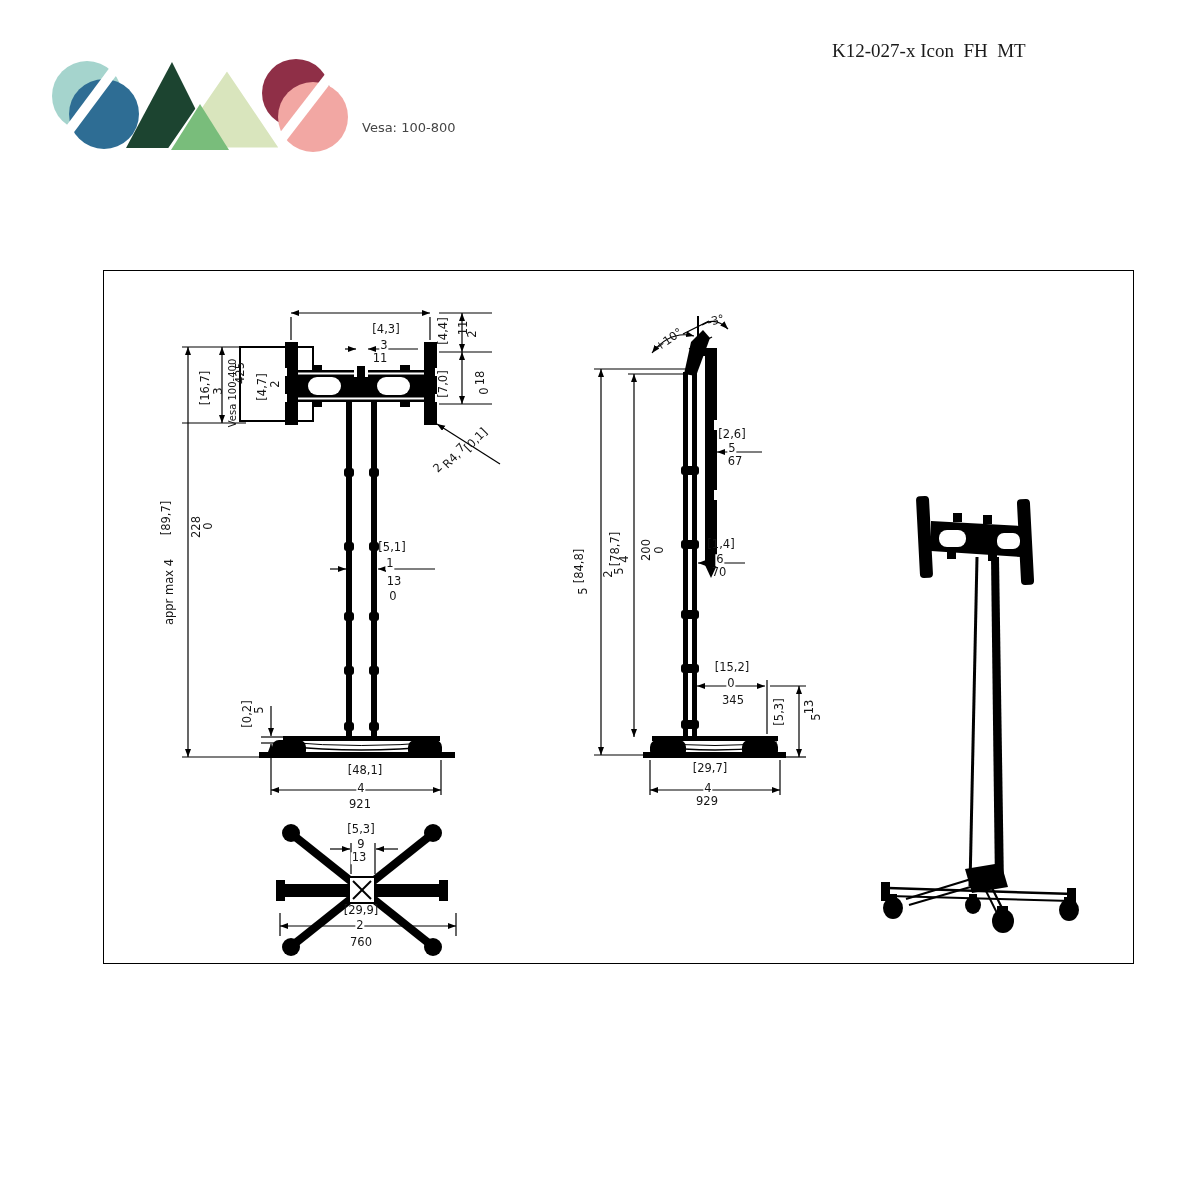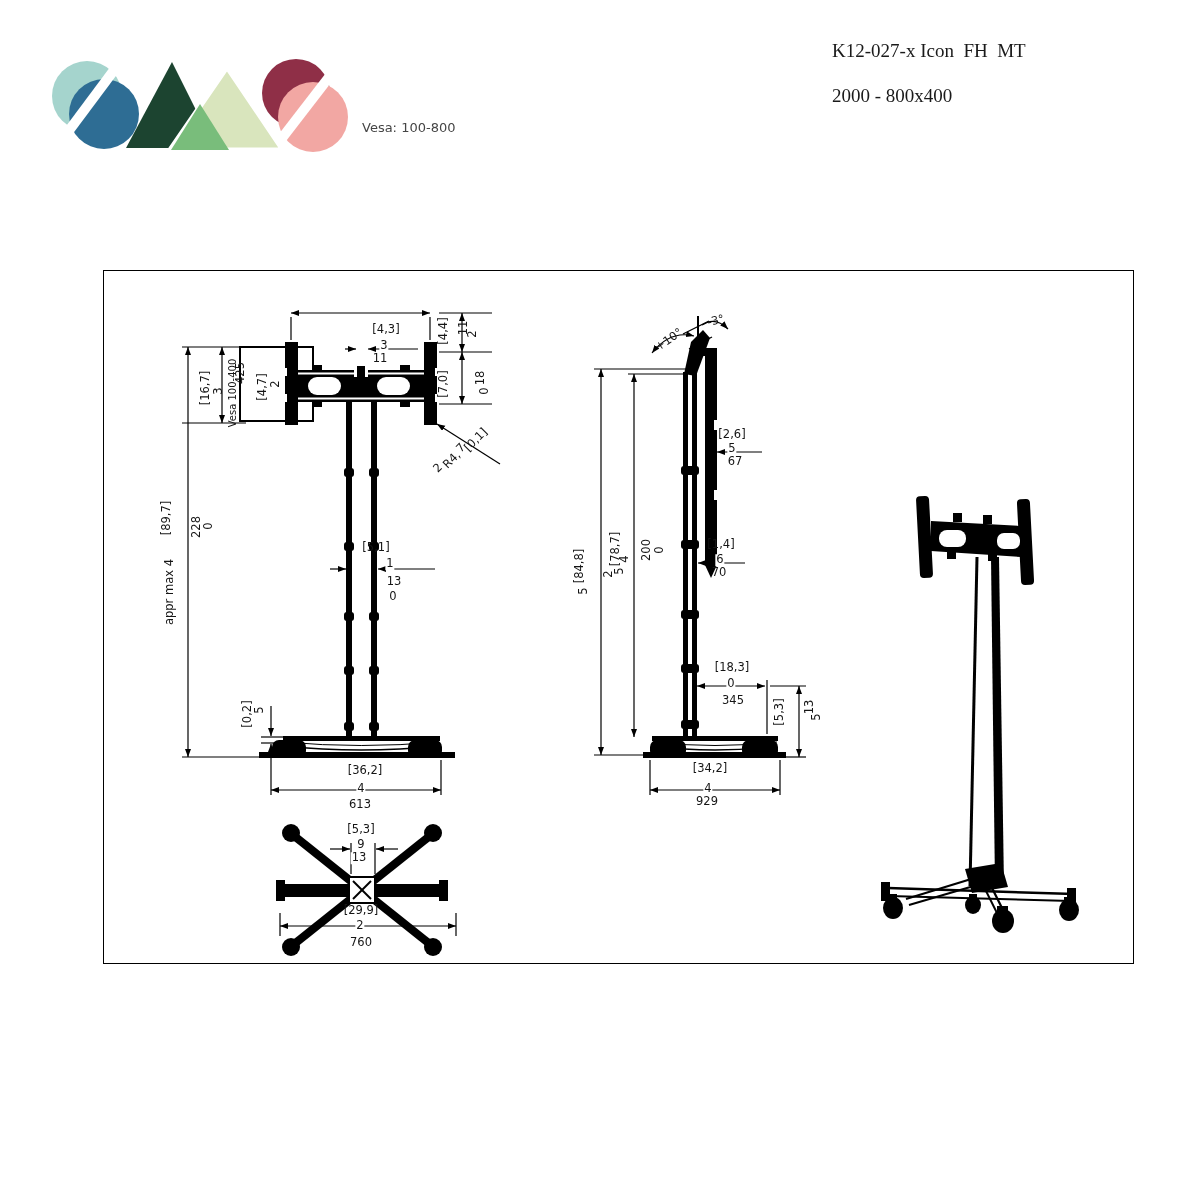--- a/index.html
+++ b/index.html
@@ -32,21 +32,21 @@
     <circle cx="261" cy="65" r="35" fill="#f2a7a3"></circle>
     <line x1="210" y1="112" x2="298" y2="-2" stroke="#fff" stroke-width="10"></line>
     <polygon points="74,96 120,10 163,96" fill="#1c4430"></polygon>
     <polygon points="118,98 175,15 231,98" stroke="#fff" stroke-width="5" fill="#d9e5bd"></polygon>
     <polygon points="119,98 148,52 177,98" fill="#79bd7b"></polygon>
   </svg>
 
   <span id="vesa-range">Vesa: 100-800</span>
 
   <div id="title"><span>K12-027-x Icon  FH  MT</span><br>
-<span>2000 - 800x400</span></div>
+</div>
 
   <div id="border-rect"></div>
 
   <svg id="linework" width="1029" height="692" viewBox="103 270 1029 692">
     <defs>
       <marker id="ar" markerWidth="9" markerHeight="8" refX="8" refY="3" orient="auto-start-reverse" markerUnits="userSpaceOnUse">
         <path d="M0,0 L8,3 L0,6 Z" fill="#000"></path>
       </marker>
     </defs>
 
@@ -243,31 +243,31 @@
 
   <span class="t v" style="left:444px;top:384px">[7,0]</span>
   <span class="t v" style="left:481px;top:378px">18</span>
   <span class="t v" style="left:485px;top:391px">0</span>
 
   <span class="t d45" style="left:476px;top:440px">[0,1]</span>
   <span class="t d45" style="left:461px;top:448px">7</span>
   <span class="t d45" style="left:452px;top:460px">R4,</span>
   <span class="t d45" style="left:438px;top:468px">2</span>
 
-  <span class="t" style="left:376px;top:548px">[5,1]</span>
+  <span class="t" style="left:392px;top:548px">[5,1]</span>
   <span class="t g" style="left:390px;top:564px">1</span>
   <span class="t" style="left:394px;top:582px">13</span>
   <span class="t" style="left:393px;top:597px">0</span>
 
   <span class="t v" style="left:248px;top:714px">[0,2]</span>
   <span class="t v" style="left:260px;top:710px">5</span>
 
-  <span class="t" style="left:365px;top:771px">[36,2]</span>
+  <span class="t" style="left:365px;top:771px">[48,1]</span>
   <span class="t g" style="left:361px;top:789px">4</span>
-  <span class="t" style="left:360px;top:805px">613</span>
+  <span class="t" style="left:360px;top:805px">921</span>
 
   <span class="t" style="left:361px;top:830px">[5,3]</span>
   <span class="t g" style="left:361px;top:845px">9</span>
   <span class="t g" style="left:359px;top:858px">13</span>
 
   <span class="t" style="left:361px;top:911px">[29,9]</span>
   <span class="t g" style="left:360px;top:926px">2</span>
   <span class="t" style="left:361px;top:943px">760</span>
 
   <span class="t r35" style="left:669px;top:340px">+10°</span>
@@ -284,25 +284,25 @@
   <span class="t v" style="left:580px;top:566px">[84,8]</span>
   <span class="t v" style="left:584px;top:591px">5</span>
   <span class="t v" style="left:609px;top:574px">2</span>
 
   <span class="t v" style="left:616px;top:549px">[78,7]</span>
   <span class="t v" style="left:620px;top:571px">5</span>
   <span class="t v" style="left:625px;top:559px">4</span>
   <span class="t v" style="left:647px;top:550px">200</span>
   <span class="t v" style="left:660px;top:550px">0</span>
 
-  <span class="t" style="left:732px;top:668px">[18,3]</span>
+  <span class="t" style="left:732px;top:668px">[15,2]</span>
   <span class="t g" style="left:731px;top:684px">0</span>
   <span class="t" style="left:733px;top:701px">345</span>
 
   <span class="t v" style="left:780px;top:712px">[5,3]</span>
   <span class="t v" style="left:810px;top:707px">13</span>
   <span class="t v" style="left:817px;top:717px">5</span>
 
-  <span class="t" style="left:710px;top:769px">[34,2]</span>
+  <span class="t" style="left:710px;top:769px">[29,7]</span>
   <span class="t g" style="left:708px;top:789px">4</span>
   <span class="t" style="left:707px;top:802px">929</span>
 
 </div>
 
 </body></html>

